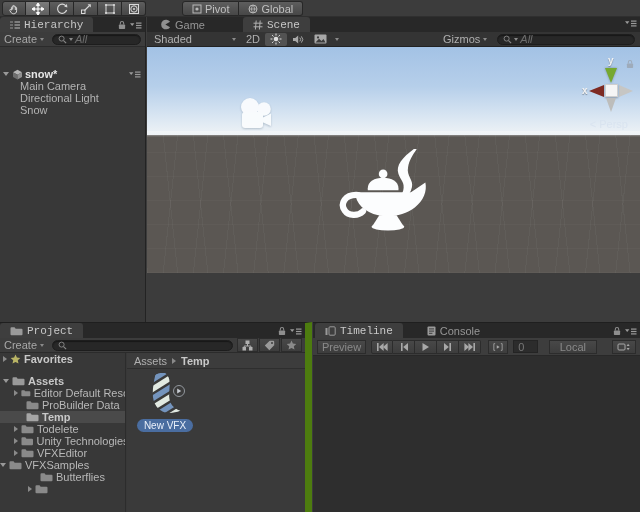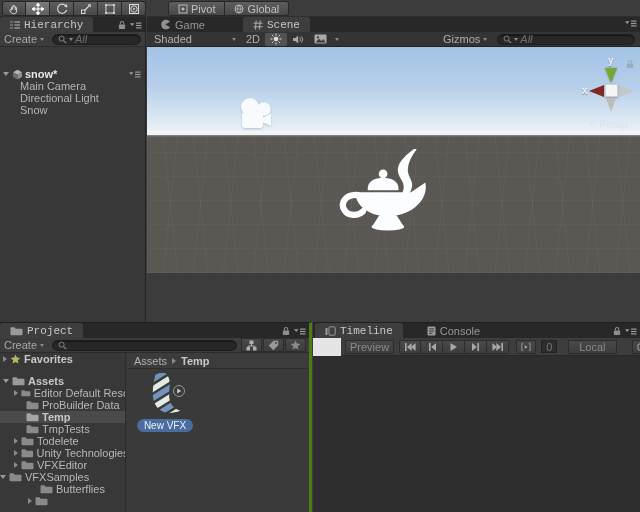--- a/index.html
+++ b/index.html
@@ -65,38 +65,38 @@
   .axis-lbl{position:absolute;color:#f2f2f2;font-size:10px;font-weight:bold;text-shadow:0 1px 1px rgba(0,0,0,.35);}
   .cone-down-g{position:absolute;left:23px;top:13px;width:0;height:0;border-left:6px solid transparent;border-right:6px solid transparent;border-top:15px solid #76a830;filter:drop-shadow(0 0 1px rgba(0,0,0,.3));}
   .cube{position:absolute;left:23px;top:29px;width:13px;height:13px;background:#f5f5f5;border:1px solid #cfcfcf;box-shadow:0 1px 2px rgba(0,0,0,.3);}
   .cone-left-r{position:absolute;left:7px;top:30px;width:0;height:0;border-top:6px solid transparent;border-bottom:6px solid transparent;border-right:15px solid #7e2a22;}
   .cone-right{position:absolute;left:37px;top:30px;width:0;height:0;border-top:6px solid transparent;border-bottom:6px solid transparent;border-left:14px solid #c6c6c4;}
   .cone-bot{position:absolute;left:24px;top:43px;width:0;height:0;border-left:5.5px solid transparent;border-right:5.5px solid transparent;border-top:14px solid #bdbdbb;}
   .persp{position:absolute;right:12px;top:71px;color:rgba(215,226,238,.85);font-size:11px;display:flex;gap:3px;align-items:center;}
   .vlock{position:absolute;right:6px;top:12px;opacity:.75;}
 
   
-  .project{position:absolute;left:0;top:322px;width:312px;height:190px;background:#383838;border-right:3px solid #4d7c0f;border-top:1px solid #1f1f1f;}
+  .project{position:absolute;left:0;top:322px;width:312px;height:190px;background:#383838;border-right:7px solid #4d7c0f;border-top:1px solid #1f1f1f;}
   .project .ptoolbar{top:15px;}
   .pbody{position:absolute;left:0;right:0;top:30px;bottom:0;}
   .pcol-l{position:absolute;left:0;top:0;bottom:0;width:126px;background:#383838;border-right:1px solid #2c2c2c;overflow:hidden;}
   .pcol-r{position:absolute;left:127px;right:0;top:0;bottom:0;background:#3a3a3a;}
   .prow{display:flex;align-items:center;height:12px;white-space:nowrap;}
   .prow.sel{background:#4a4a4a;}
   .prow .lbl{overflow:hidden;text-overflow:clip;}
   .bold{font-weight:bold;color:#c8c8c8;}
   .crumb{height:16px;background:#3c3c3c;border-bottom:1px solid #2e2e2e;display:flex;align-items:center;gap:5px;padding:0 7px;color:#b0b0b0;}
   .asset{position:absolute;left:10px;top:20px;width:56px;display:flex;flex-direction:column;align-items:center;}
   .assetpill{margin-top:2px;background:#4a6da0;border-radius:8px;padding:1px 7px;color:#eaf0fa;font-size:10px;white-space:nowrap;}
   .playbadge{position:absolute;left:36px;top:12px;width:12px;height:12px;border-radius:50%;background:#3b3b3b;border:1px solid #93989e;display:flex;align-items:center;justify-content:center;}
 
   
   .timeline{position:absolute;left:313px;top:322px;width:327px;height:224px;background:#e5e5e5;border-top:1px solid #1f1f1f;}
   .tl-toolbar{position:absolute;left:0;right:0;top:15px;height:18px;background:#3d3d3d;border-bottom:1px solid #282828;
-              display:flex;align-items:center;gap:1px;padding:0 4px;margin-left:28px;}
+              display:flex;align-items:center;gap:1px;padding:0 4px;}
   .tlbtn{height:14px;display:flex;align-items:center;justify-content:center;padding:0 4px;
          background:linear-gradient(#484848,#3d3d3d);border:1px solid #2c2c2c;}
   .tlgroup{display:flex;}
   .tlgroup .tlbtn{border-left-width:0;}
   .tlgroup .tlbtn:first-child{border-left-width:1px;border-radius:2px 0 0 2px;}
   .tlgroup .tlbtn:last-child{border-radius:0 2px 2px 0;}
   .framefield{width:34px;height:13px;background:#2c2c2c;border:1px solid #242424;color:#777;display:flex;align-items:center;padding:0 4px;margin-left:4px;}
   .tl-content{position:absolute;left:0;right:0;top:33px;bottom:0;background:#2e2e2e;}
   .dimtxt{color:#8a8a8a;}
 </style>
@@ -148,21 +148,21 @@
           </svg>
       </div>
       <div class="tbtn">
         <svg width="12" height="12" viewBox="0 0 12 12">
             <rect x="1.5" y="1.5" width="9" height="9" fill="none" stroke="#d8d8d8"></rect>
             <circle cx="6" cy="6" r="3.2" fill="none" stroke="#d8d8d8"></circle>
             <circle cx="6" cy="6" r="1" fill="#d8d8d8"></circle>
           </svg>
       </div>
     </div>
-    <div class="toolgroup" style="left:168px;">
+    <div class="toolgroup" style="left:182px;">
       <div class="txtbtn first">
         <svg width="10" height="10" viewBox="0 0 10 10">
             <rect x="1" y="1" width="8" height="8" fill="none" stroke="#b8b8b8"></rect>
             <circle cx="5" cy="5" r="1.6" fill="#b8b8b8"></circle>
           </svg>
         <span>Pivot</span>
       </div>
       <div class="txtbtn last">
         <svg width="10" height="10" viewBox="0 0 10 10">
             <circle cx="5" cy="5" r="4" fill="none" stroke="#b8b8b8"></circle>
@@ -444,26 +444,20 @@
           <svg width="13" height="10" viewBox="0 0 13 10" style="margin:0 3px;">
               <path d="M0.5 2.2a1 1 0 0 1 1-1h3l1.2 1.5h5.8a1 1 0 0 1 1 1v4.6a1 1 0 0 1-1 1h-10a1 1 0 0 1-1-1Z" fill="#8a8a8a"></path>
             </svg>
           <span class="lbl">ProBuilder Data</span>
         </div>
         <div class="prow sel" style="padding-left:23px;">
           <svg width="13" height="10" viewBox="0 0 13 10" style="margin:0 3px;">
               <path d="M0.5 2.2a1 1 0 0 1 1-1h3l1.2 1.5h5.8a1 1 0 0 1 1 1v4.6a1 1 0 0 1-1 1h-10a1 1 0 0 1-1-1Z" fill="#a5a5a5"></path>
             </svg>
           <span class="lbl bold">Temp</span>
-        </div>
-        <div class="prow" style="padding-left:23px;">
-          <svg width="13" height="10" viewBox="0 0 13 10" style="margin:0 3px;">
-              <path d="M0.5 2.2a1 1 0 0 1 1-1h3l1.2 1.5h5.8a1 1 0 0 1 1 1v4.6a1 1 0 0 1-1 1h-10a1 1 0 0 1-1-1Z" fill="#8a8a8a"></path>
-            </svg>
-          <span class="lbl">TmpTests</span>
         </div>
         <div class="prow" style="padding-left:14px;">
           <span class="tri-r"></span>
           <svg width="13" height="10" viewBox="0 0 13 10" style="margin:0 3px;">
               <path d="M0.5 2.2a1 1 0 0 1 1-1h3l1.2 1.5h5.8a1 1 0 0 1 1 1v4.6a1 1 0 0 1-1 1h-10a1 1 0 0 1-1-1Z" fill="#8a8a8a"></path>
             </svg>
           <span class="lbl">Todelete</span>
         </div>
         <div class="prow" style="padding-left:14px;">
           <span class="tri-r"></span>

